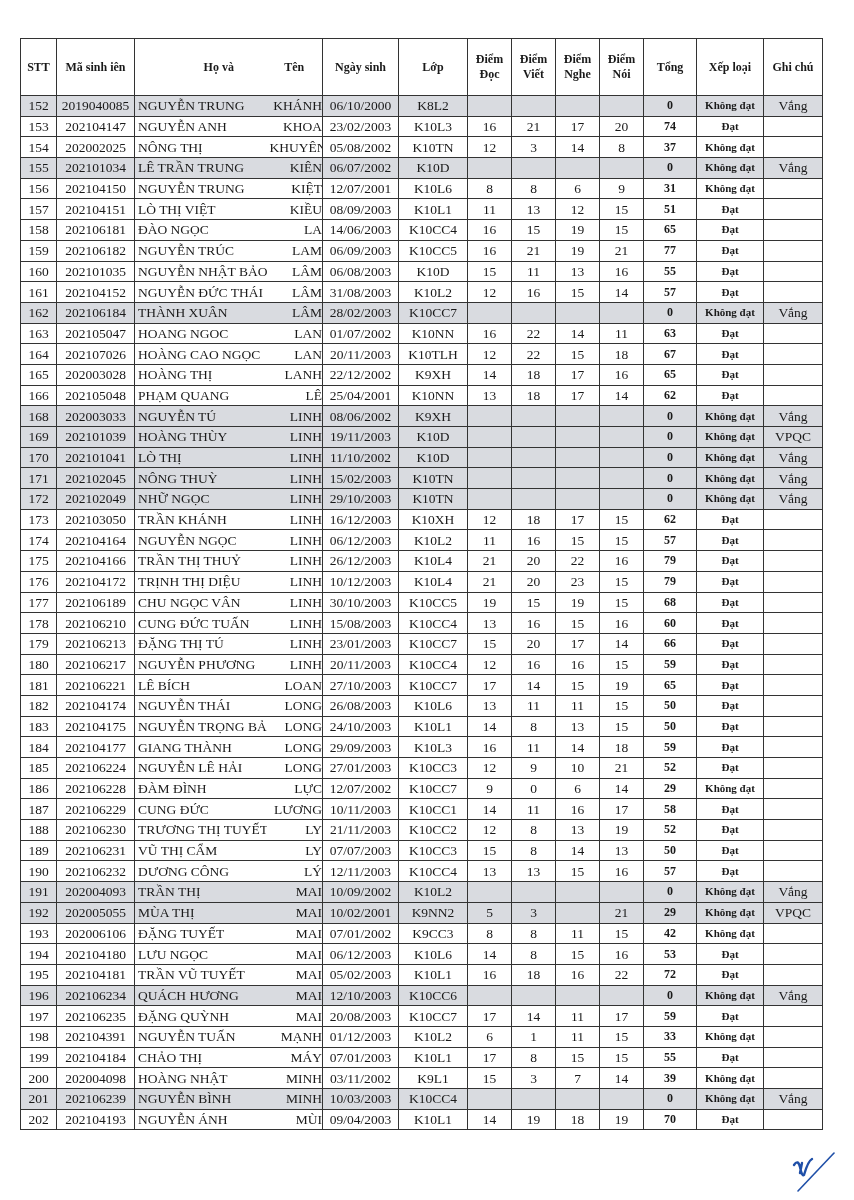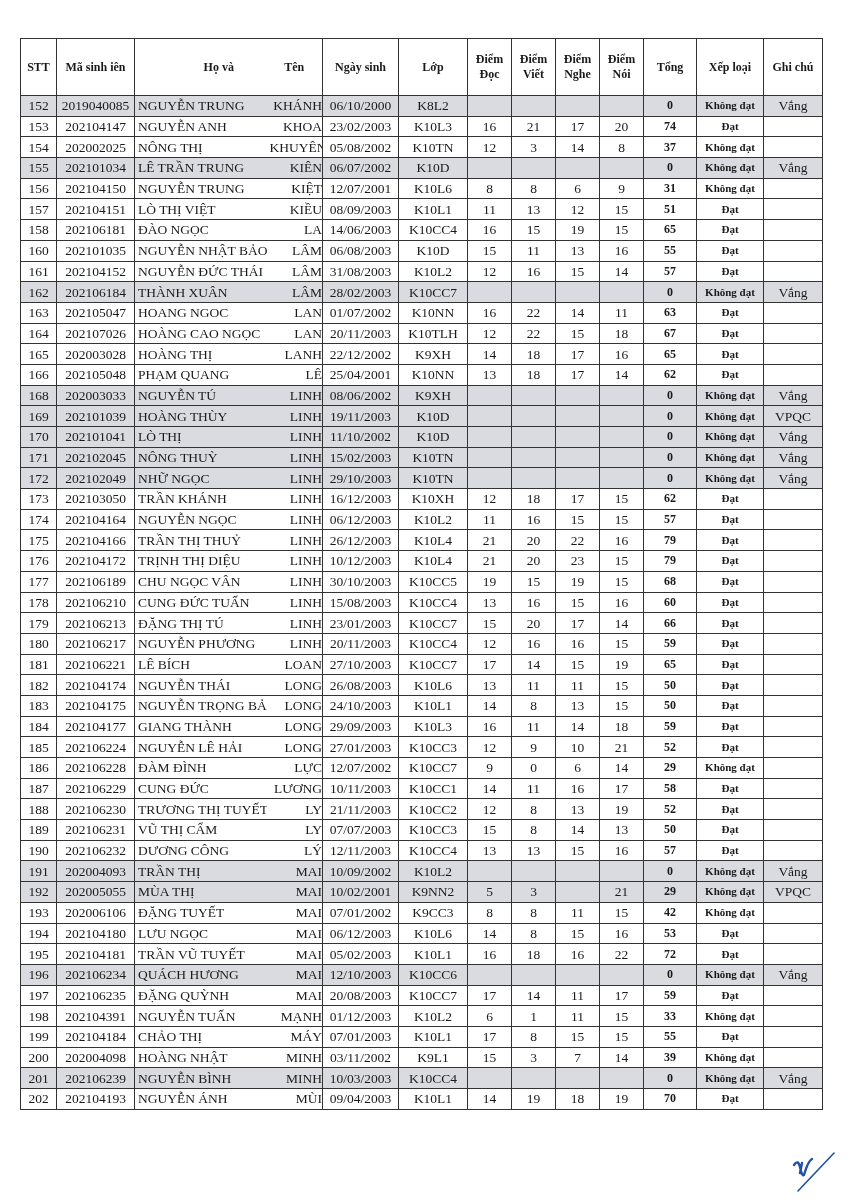--- a/index.html
+++ b/index.html
@@ -159,20 +159,35 @@
           <td>K10CC4</td>
           <td>16</td>
           <td>15</td>
           <td>19</td>
           <td>15</td>
           <td class="total">65</td>
           <td class="grade">Đạt</td>
           <td></td>
         </tr>
         <tr>
+          <td>159</td>
+          <td>202106182</td>
+          <td class="name">NGUYỄN TRÚC</td>
+          <td class="given">LAM</td>
+          <td>06/09/2003</td>
+          <td>K10CC5</td>
+          <td>16</td>
+          <td>21</td>
+          <td>19</td>
+          <td>21</td>
+          <td class="total">77</td>
+          <td class="grade">Đạt</td>
+          <td></td>
+        </tr>
+        <tr>
           <td>160</td>
           <td>202101035</td>
           <td class="name">NGUYỄN NHẬT BẢO</td>
           <td class="given">LÂM</td>
           <td>06/08/2003</td>
           <td>K10D</td>
           <td>15</td>
           <td>11</td>
           <td>13</td>
           <td>16</td>

